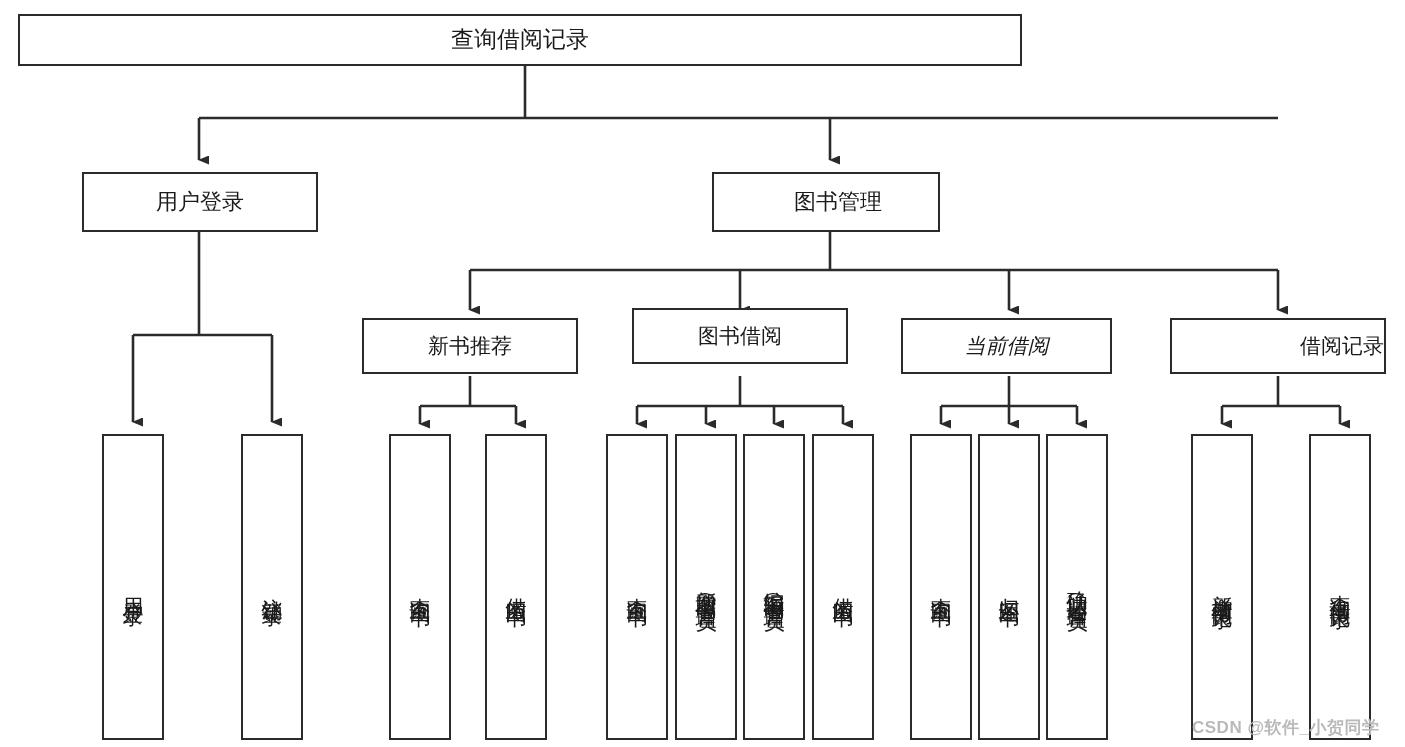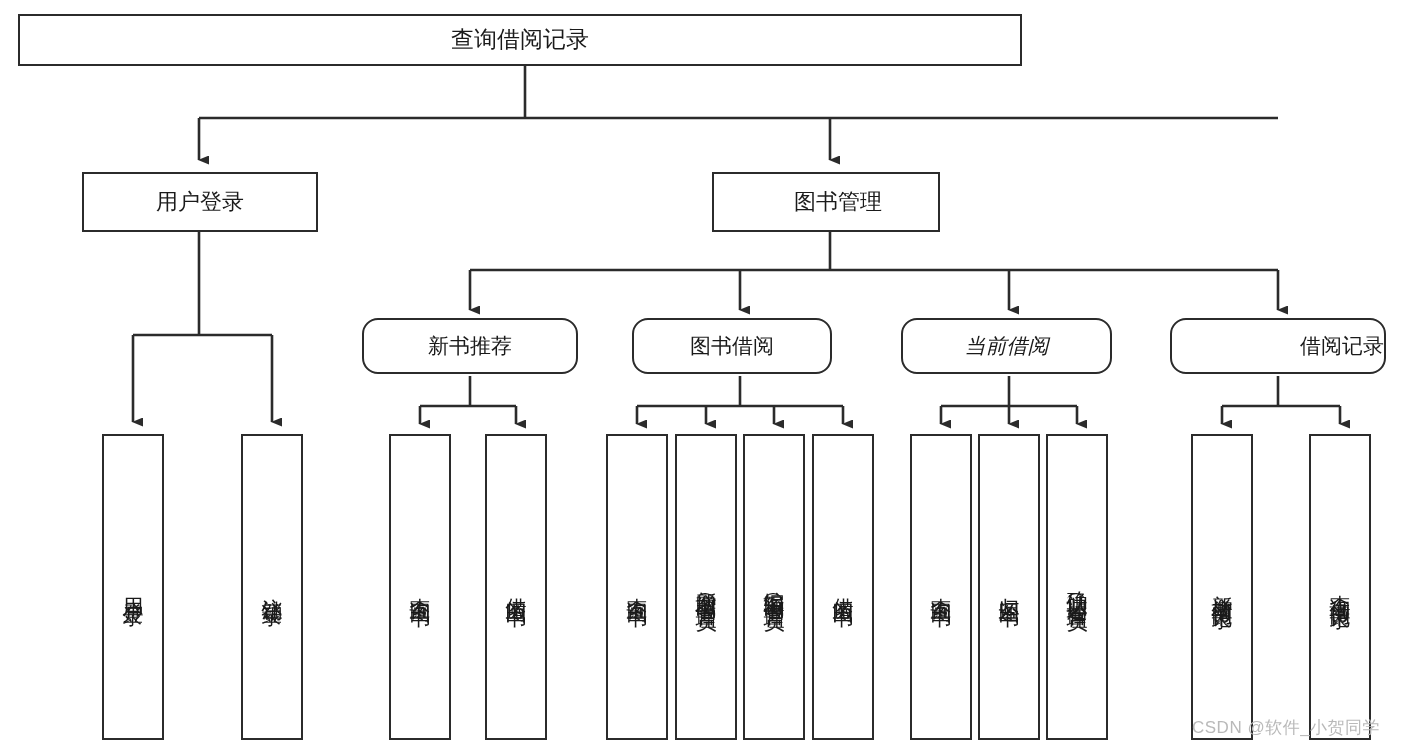--- a/index.html
+++ b/index.html
@@ -41,21 +41,20 @@
     line-height: 1.18;
   }
   .node.root {
     font-size: 23px;
   }
   .node.level2 {
     font-size: 22px;
   }
   .node.level3 {
     font-size: 21px;
-    border-radius: 16px;
   }
   .node.leaf {
     font-size: 21px;
     align-items: center;
     justify-content: center;
   }
   .node.leaf .label {
     writing-mode: vertical-rl;
     text-orientation: upright;
     letter-spacing: 3px;
@@ -132,21 +131,21 @@
   <div class="node level2" style="left:82px; top:172px; width:236px; height:60px;">
     <span class="label">用户登录</span>
   </div>
   <div class="node level2" style="left:712px; top:172px; width:228px; height:60px;padding-left:24px;">
     <span class="label">图书管理</span>
   </div>
 
   <div class="node level3" style="left:362px; top:318px; width:216px; height:56px;">
     <span class="label">新书推荐</span>
   </div>
-  <div class="node level3" style="left:632px; top:318px; width:200px; height:56px;">
+  <div class="node level3" style="left:632px; top:308px; width:216px; height:56px;">
     <span class="label">图书借阅</span>
   </div>
   <div class="node level3" style="left:901px; top:318px; width:211px; height:56px;font-style:italic;">
     <span class="label">当前借阅</span>
   </div>
   <div class="node level3" style="left:1170px; top:318px; width:216px; height:56px;justify-content:flex-end;">
     <span class="label">借阅记录</span>
   </div>
 
   <div class="node leaf" style="left:102px; top:434px; width:62px; height:306px;">
@@ -186,15 +185,15 @@
     <span class="label">确认归还（管理员）</span>
   </div>
 
   <div class="node leaf" style="left:1191px; top:434px; width:62px; height:306px;">
     <span class="label">新增借阅记录</span>
   </div>
   <div class="node leaf" style="left:1309px; top:434px; width:62px; height:306px;">
     <span class="label">查询借阅记录</span>
   </div>
 
-  <div class="watermark" style="left:1192px; top:716px;">CSDN @软件_小贺同学</div>
+  <div class="watermark" style="left:1192px; top:716px;font-weight:bold;">CSDN @软件_小贺同学</div>
 
 </div>
 
 </body></html>

